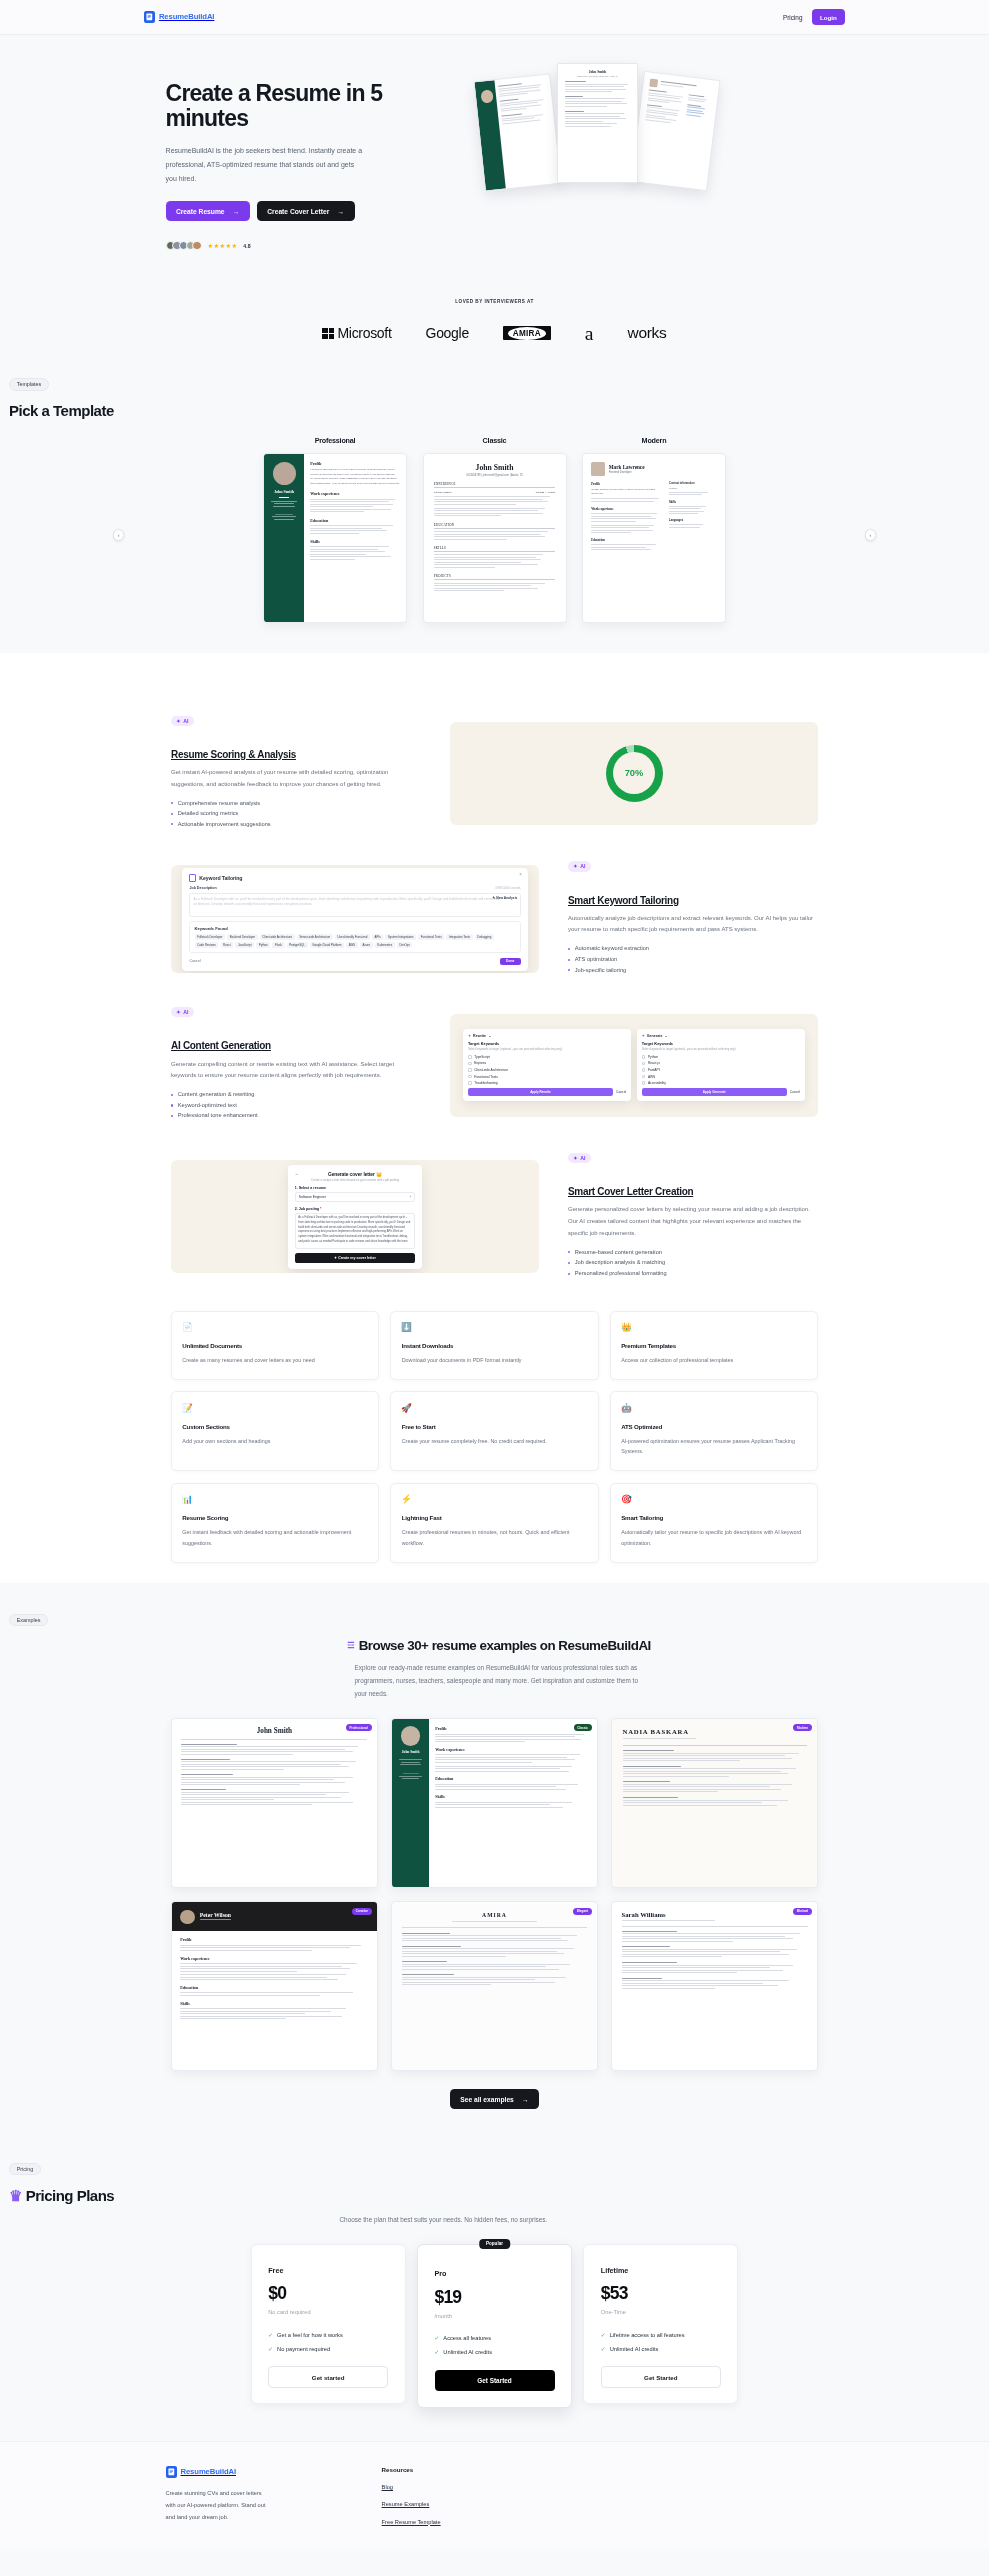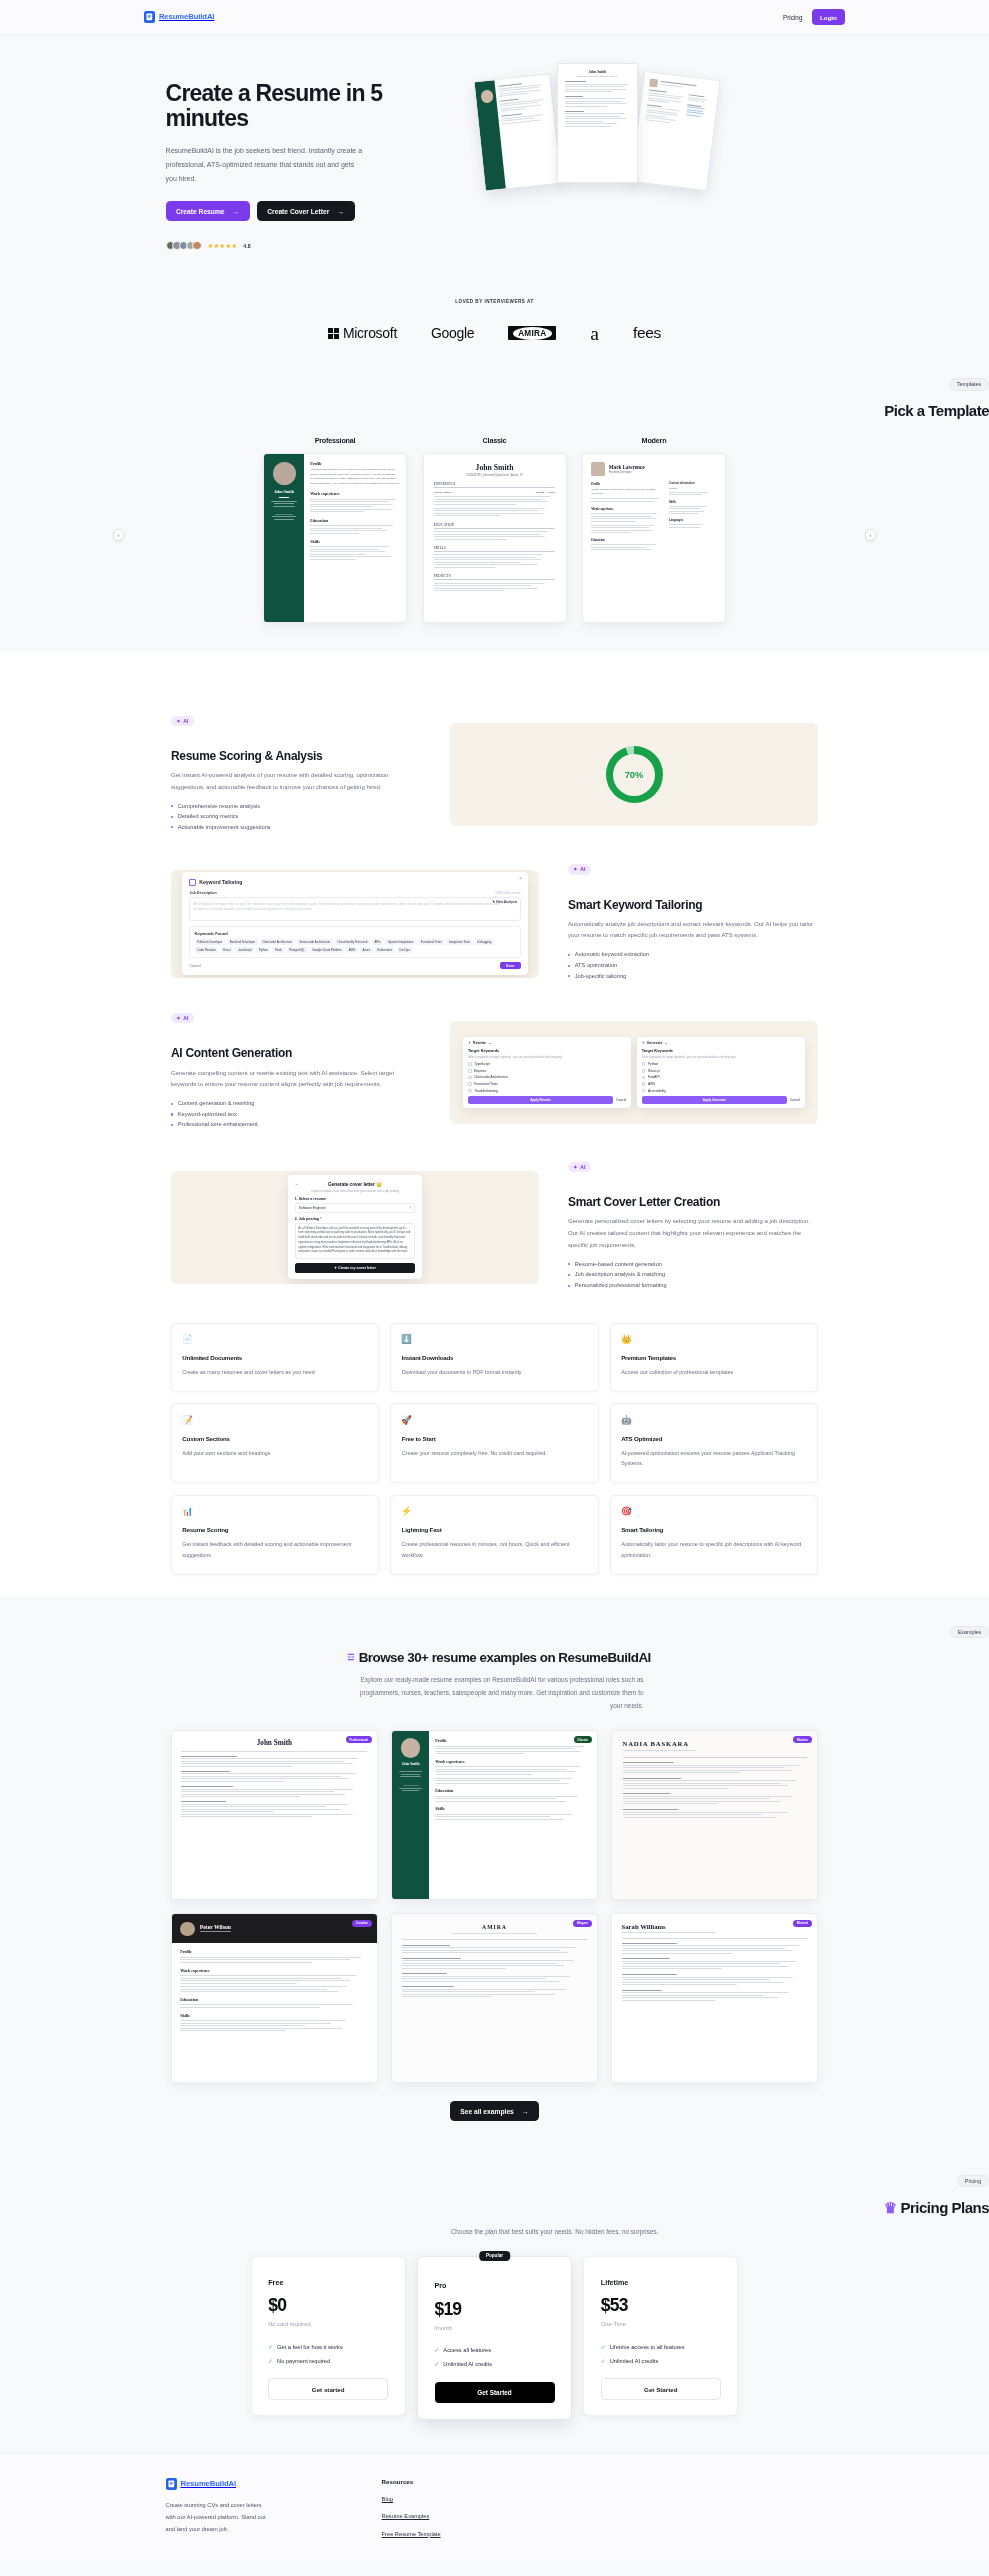--- a/index.html
+++ b/index.html
@@ -42,21 +42,21 @@
   .logos-sec{padding:30px 0 17.5px;text-align:center;}
   .logos-label{font-size:4.6px;font-weight:700;letter-spacing:0.5px;color:#2a2f3a;text-transform:uppercase;}
   .logos-row{margin-top:20.6px;display:flex;align-items:center;justify-content:center;gap:34px;}
   .logo{display:flex;align-items:center;gap:3.6px;color:#0b0d10;}
   .logo-text{font-size:14px;font-weight:400;letter-spacing:-0.3px;font-family:"Liberation Sans",sans-serif;}
   .ms-grid{display:grid;grid-template-columns:5.2px 5.2px;grid-template-rows:5.2px 5.2px;gap:1px;}
   .ms-grid i{background:#0b0d10;display:block;}
   .ikea-box{background:#0b0d10;padding:2.6px 4.6px;border-radius:1px;}
   .ikea-ell{background:#fff;border-radius:50%;padding:2.1px 5.2px;font-size:8.2px;font-weight:800;letter-spacing:0.3px;color:#0b0d10;}
   
-  .sec-head{text-align:right;padding-left:9px;}
+  .sec-head{text-align:left;padding-left:9px;}
   .eyebrow{display:inline-block;font-size:5.4px;color:#39404d;background:#f1f2f6;border:0.5px solid #e6e8ee;border-radius:10.3px;padding:2.1px 6.7px;}
   .sec-title{margin-top:11.3px;font-size:15px;font-weight:800;letter-spacing:-0.5px;color:#141820;}
   .sec-desc{margin:9.3px auto 0;max-width:242px;font-size:6.4px;line-height:2.0;color:#6b7280;}
   
   .templates-sec{padding:18.5px 0 30px;}
   .tpl-grid{margin-top:17.5px;display:flex;gap:15.5px;justify-content:center;position:relative;}
   .tpl-col{width:144px;}
   .tpl-name{text-align:center;font-size:7.2px;font-weight:700;color:#141820;margin-bottom:7.2px;letter-spacing:-0.2px;}
   .tpl-card{height:170px;background:#fff;border:0.5px solid #e9ebf0;border-radius:4.1px;box-shadow:0 3.1px 10.3px rgba(20,24,40,.06);overflow:hidden;position:relative;display:flex;}
   .tpl-side{width:40px;background:#0f5240;color:#fff;padding:8.2px 4.1px;text-align:center;}
@@ -67,21 +67,21 @@
   .tpl-centername{font-family:"Liberation Serif",serif;font-size:7.7px;font-weight:700;text-align:center;color:#151a23;}
   .tpl-contact{font-size:2.6px;text-align:center;color:#6b7280;margin-top:2.1px;margin-bottom:5.2px;}
   .arrow-btn{position:absolute;top:50%;width:11.3px;height:11.3px;border-radius:50%;background:#fff;border:0.5px solid #dfe2e8;box-shadow:0 1px 3.1px rgba(0,0,0,.08);display:flex;align-items:center;justify-content:center;font-size:4.6px;color:#4b5563;cursor:pointer;}
   .arrow-l{left:-31px;}.arrow-r{right:-31px;}
   
   .features-sec{background:#fff;padding:33px 0 20.6px;}
   .feat-row{display:flex;align-items:center;gap:29px;margin-top:30px;padding:0 27px;}
   .feat-row.rev{flex-direction:row-reverse;}
   .feat-txt{width:250px;}
   .ai-pill{display:inline-flex;align-items:center;gap:2.6px;background:#f3e9ff;color:#7c3aed;font-size:5.2px;font-weight:700;padding:2.1px 5.2px;border-radius:10.3px;}
-  .feat-title{margin-top:23px;font-size:12px;font-weight:800;letter-spacing:-0.3px;color:#141820;}
+  .feat-title{margin-top:23px;font-size:10px;font-weight:800;letter-spacing:-0.3px;color:#141820;text-decoration:underline;}
   .feat-desc{margin-top:7.2px;font-size:6px;line-height:1.95;color:#6b7280;}
   .feat-list{margin-top:9.3px;list-style:none;}
   .feat-list li{font-size:5.7px;color:#4b5563;margin-bottom:4.6px;position:relative;padding-left:6.7px;}
   .feat-list li:before{content:"";position:absolute;left:0;top:2.6px;width:2.1px;height:2.1px;border-radius:50%;background:#8b5cf6;}
   .feat-vis{flex:1;border-radius:6.2px;min-height:98px;display:flex;align-items:center;justify-content:center;position:relative;overflow:hidden;}
   .vis-cream{background:#f7f2e9;}
   
   .donut{width:57px;height:57px;border-radius:50%;background:conic-gradient(#17a24a 0% 95%, #a8e0bd 95% 100%);display:flex;align-items:center;justify-content:center;}
   .donut-in{width:42px;height:42px;border-radius:50%;background:#f7f2e9;display:flex;align-items:center;justify-content:center;font-size:9.3px;font-weight:800;color:#17a24a;}
   
@@ -298,21 +298,21 @@
     <div class="logo">
       <span class="logo-text">Google</span>
     </div>
     <div class="logo">
       <span class="ikea-box"><span class="ikea-ell">AMIRA</span></span>
     </div>
     <div class="logo">
       <span style="font-size:19.6px;font-family:'Liberation Serif',serif;line-height:.8">a</span>
     </div>
     <div class="logo">
-      <span class="logo-text" style="font-size:15.5px;">fees</span>
+      <span class="logo-text" style="font-size:15.5px;">works</span>
     </div>
   </div>
 </section>
 
 <section class="templates-sec">
   <div class="sec-head">
     <span class="eyebrow">Templates</span>
     <h2 class="sec-title">Pick a Template</h2>
   </div>
   <div class="wrap">

